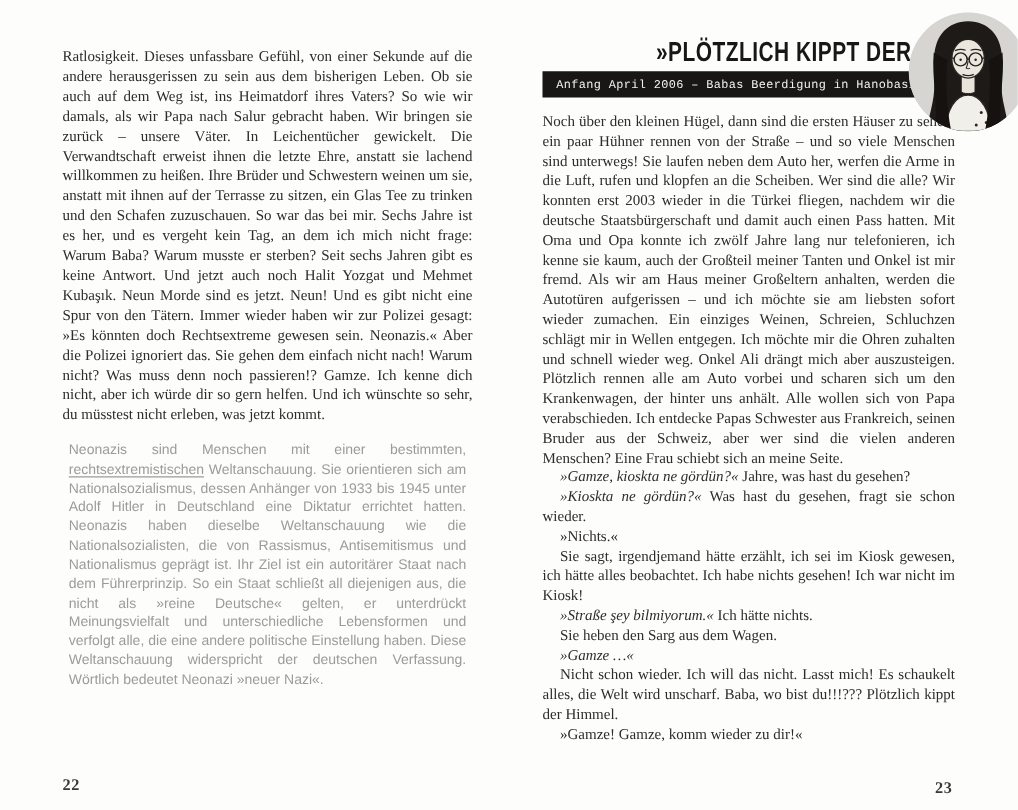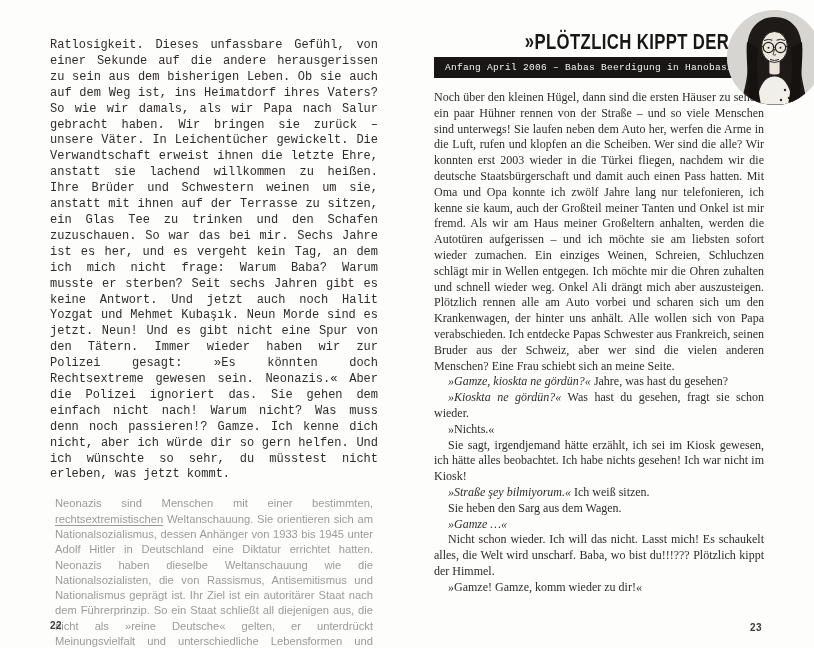--- a/index.html
+++ b/index.html
@@ -15,33 +15,33 @@
   body{
     width:814px;height:648px;position:relative;overflow:hidden;
     background:var(--page-bg);
     font-family:"Liberation Serif",serif;
   }
 
   
   .page-left{position:absolute;left:50px;top:38px;width:328px;}
   .body-serif{
     margin:0;font-size:12px;line-height:15.9px;color:var(--ink);
-    text-align:justify;hyphens:auto;font-family:Liberation Mono, monospace;-webkit-hyphens:auto;
+    text-align:justify;hyphens:auto;-webkit-hyphens:auto;
   }
   .info-box{
     margin:13px 5px 0;
     font-family:Liberation Sans, sans-serif;
     font-size:11.2px;line-height:15.3px;color:var(--info-gray);
     text-align:justify;hyphens:auto;-webkit-hyphens:auto;
   }
   .info-box .ul{text-decoration:underline;text-underline-offset:2px;}
 
   .pagenum{
-    position:absolute;font-family:Liberation Sans, sans-serif;
-    font-weight:bold;font-size:10px;letter-spacing:.5px;color:#3a3936;
+    position:absolute;font-family:Liberation Serif, serif;
+    font-weight:bold;font-size:13px;letter-spacing:.5px;color:#3a3936;
   }
   .pagenum-left{left:50px;top:620px;}
   .pagenum-right{right:52px;top:622px;text-align:right;}
 
   
   .chapter-header{position:absolute;left:434px;top:30px;width:306px;text-align:right;z-index:1;}
   .chapter-title{
     margin:0;font-family:"Liberation Sans",sans-serif;font-weight:700;
     font-size:22px;color:#181716;white-space:nowrap;line-height:1.1;
   }
@@ -117,21 +117,21 @@
       <path d="M43,49.5 Q47.5,51.6 52,49.5" stroke="#26231f" stroke-width="1" fill="none"></path>
     </svg>
   </div>
 
   <div class="body-text" lang="de">
       <p class="para"><span>Noch über den kleinen Hügel, dann sind die ersten Häuser zu sehen, ein paar Hühner rennen von der Straße – und so viele Menschen sind unterwegs! Sie laufen neben dem Auto her, werfen die Arme in die Luft, rufen und klopfen an die Scheiben. Wer sind die alle? Wir konnten erst 2003 wieder in die Türkei fliegen, nachdem wir die deutsche Staatsbürgerschaft und damit auch einen Pass hatten. Mit Oma und Opa konnte ich zwölf Jahre lang nur telefonieren, ich kenne sie kaum, auch der Großteil meiner Tanten und Onkel ist mir fremd. Als wir am Haus meiner Großeltern anhalten, werden die Autotüren aufgerissen – und ich möchte sie am liebsten sofort wieder zumachen. Ein einziges Weinen, Schreien, Schluchzen schlägt mir in Wellen entgegen. Ich möchte mir die Ohren zuhalten und schnell wieder weg. Onkel Ali drängt mich aber auszusteigen. Plötzlich rennen alle am Auto vorbei und scharen sich um den Krankenwagen, der hinter uns anhält. Alle wollen sich von Papa verabschieden. Ich entdecke Papas Schwester aus Frankreich, seinen Bruder aus der Schweiz, aber wer sind die vielen anderen Menschen? Eine Frau schiebt sich an meine Seite.</span></p>
       <p class="para indent"><span class="it">»Gamze, kioskta ne gördün?«</span><span> Jahre, was hast du gesehen?</span></p>
       <p class="para indent"><span class="it">»Kioskta ne gördün?«</span><span> Was hast du gesehen, fragt sie schon wieder.</span></p>
       <p class="para indent"><span>»Nichts.«</span></p>
       <p class="para indent"><span>Sie sagt, irgendjemand hätte erzählt, ich sei im Kiosk gewesen, ich hätte alles beobachtet. Ich habe nichts gesehen! Ich war nicht im Kiosk!</span></p>
-      <p class="para indent"><span class="it">»Straße şey bilmiyorum.«</span><span> Ich weiß sitzen.</span></p>
+      <p class="para indent"><span class="it">»Straße şey bilmiyorum.«</span><span> Ich hätte nichts.</span></p>
       <p class="para indent"><span>Sie heben den Sarg aus dem Wagen.</span></p>
       <p class="para indent"><span class="it">»Gamze …«</span></p>
       <p class="para indent"><span>Nicht schon wieder. Ich will das nicht. Lasst mich! Es schaukelt alles, die Welt wird unscharf. Baba, wo bist du!!!??? Plötzlich kippt der Himmel.</span></p>
       <p class="para indent"><span>»Gamze! Gamze, komm wieder zu dir!«</span></p>
     </div>
 
   <div class="pagenum pagenum-right">23</div>
 
 </div>
 

